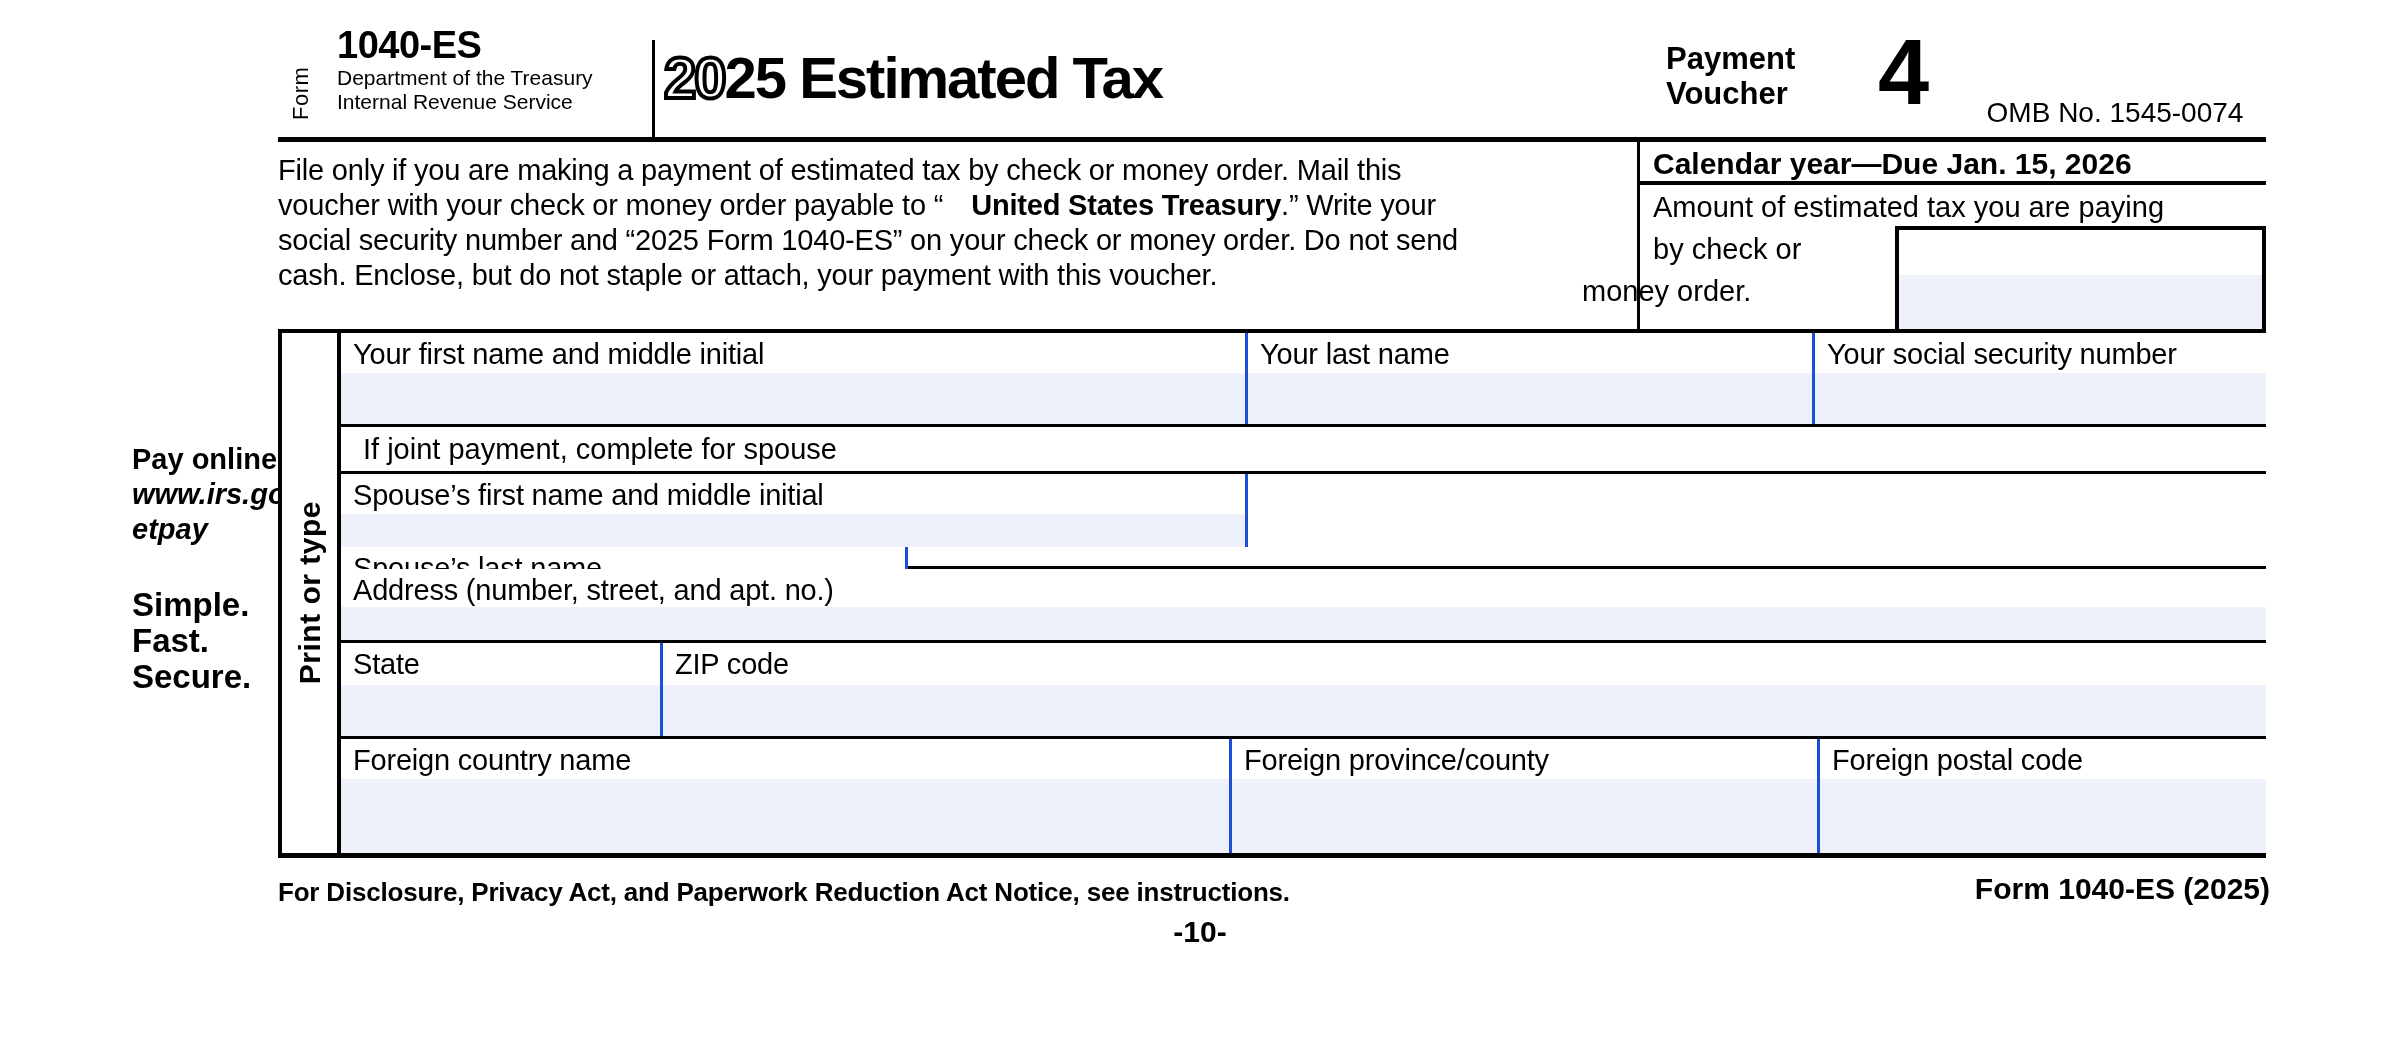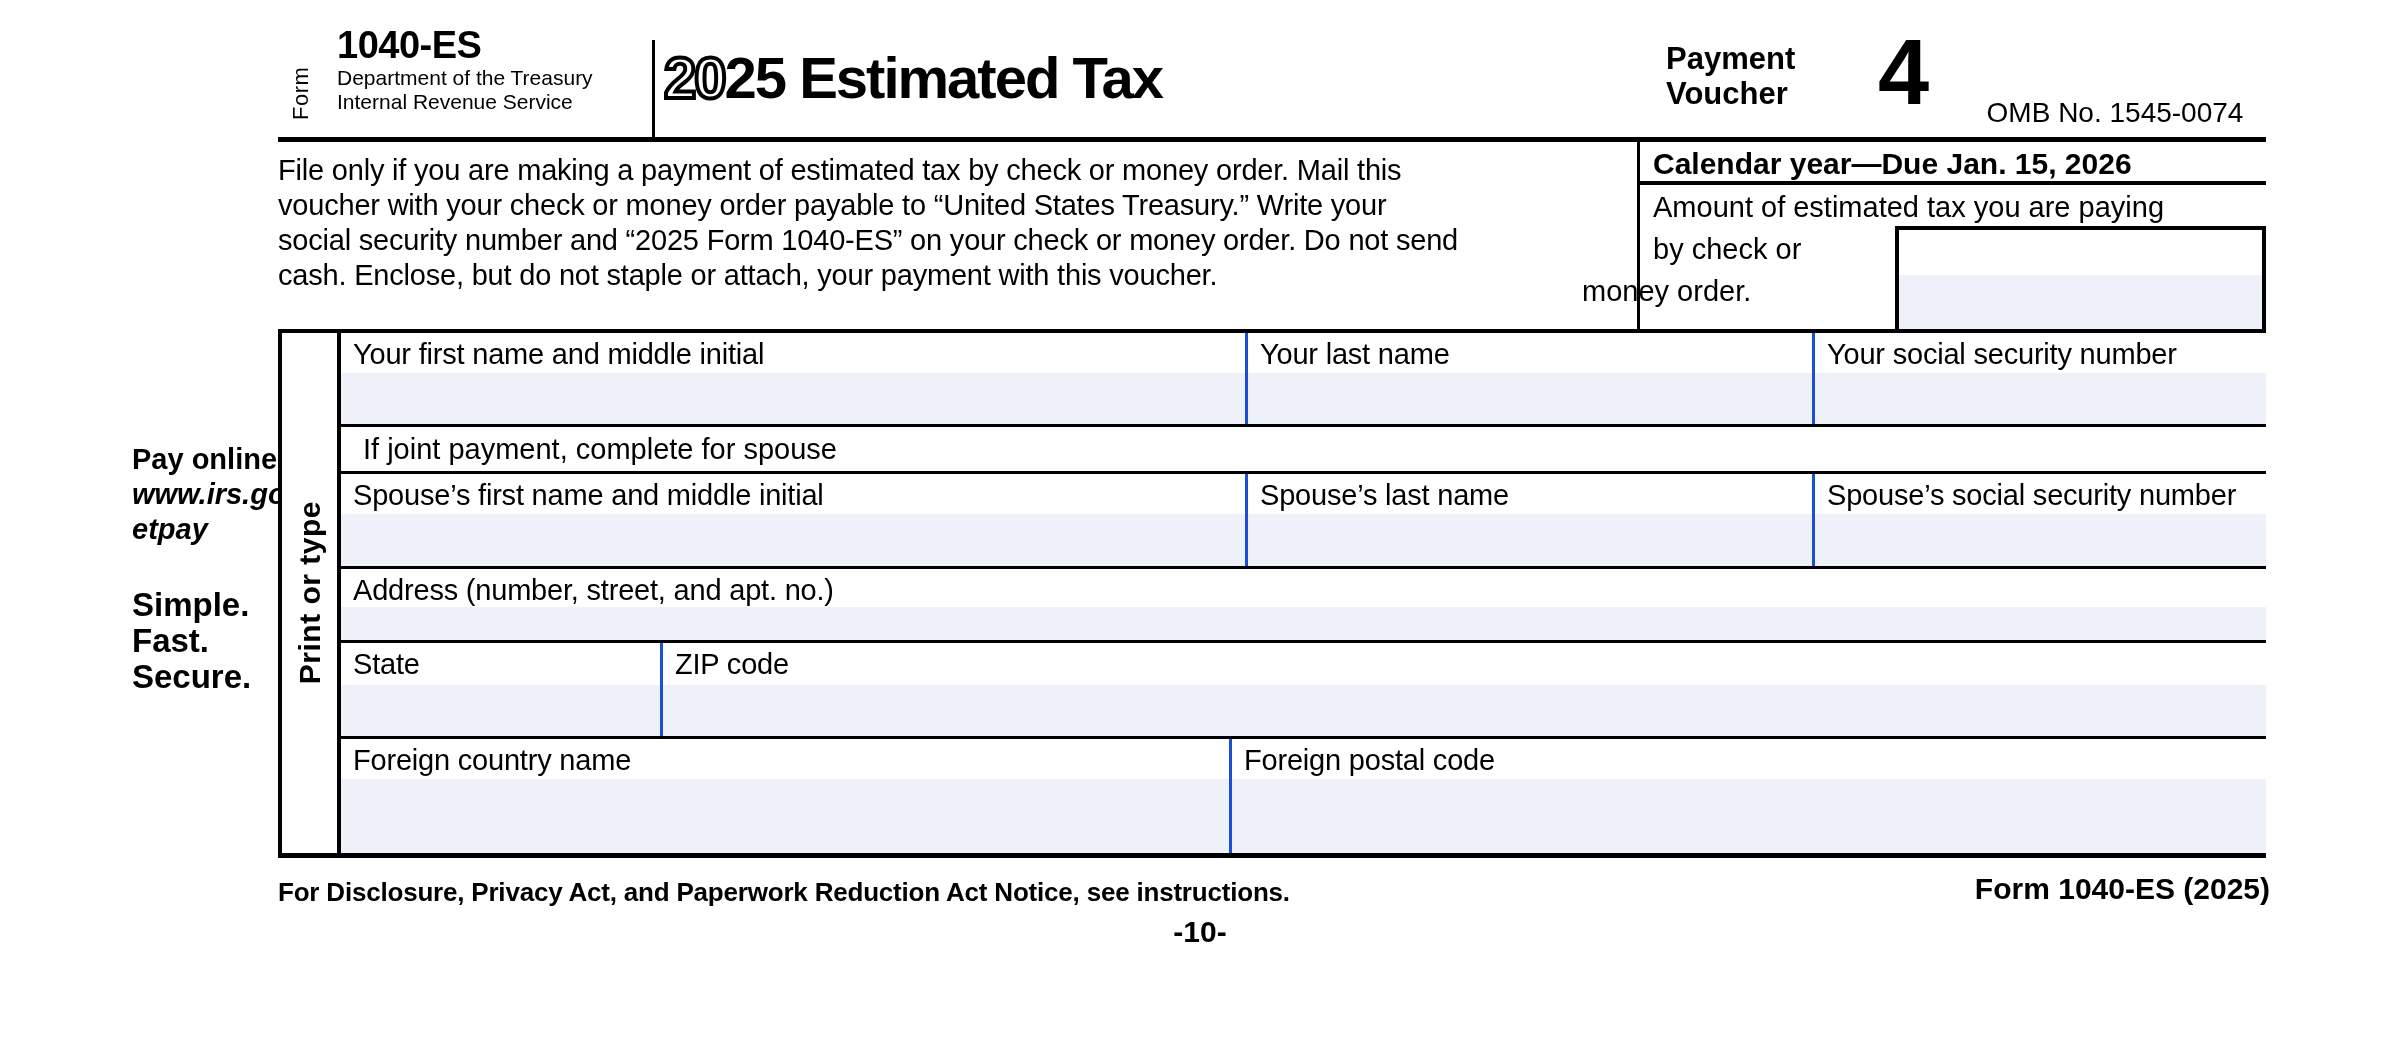--- a/index.html
+++ b/index.html
@@ -20,21 +20,21 @@
   .hdr-vline { left:652px; top:40px; width:3px; height:98px; background:#000; }
   .title { left:664px; top:33px; font-size:58px; font-weight:bold; letter-spacing:-2px; line-height:90px; white-space:nowrap; }
   .title .outline { color:#fff; -webkit-text-stroke:4px #000; }
   .pv { left:1666px; top:41px; font-size:31px; font-weight:bold; line-height:35px; }
   .vnum { left:1878px; top:26px; font-size:92px; font-weight:bold; line-height:92px; }
   .omb { left:1960px; top:97px; width:310px; text-align:center; font-size:28px; }
   .hdr-rule { left:278px; top:137px; width:1988px; height:5px; background:#000; }
 
   
   .instructions { left:278px; top:153px; width:1345px; font-size:29px; line-height:35px; letter-spacing:-.2px; }
-  .instructions b { font-weight:normal; }
+  .instructions b { font-weight:bold;margin-left:28px; }
 
   
   .panel-vline { left:1637px; top:142px; width:3px; height:190px; background:#000; }
   .calendar { left:1653px; top:147px; font-size:30px; font-weight:bold; white-space:nowrap; }
   .cal-rule { left:1637px; top:181px; width:629px; height:4px; background:#000; }
   .amt-line1 { left:1653px; top:191px; font-size:29px; }
   .amt-line2 { left:1653px; top:233px; font-size:29px; }
   .amt-line3 { left:1582px; top:275px; font-size:29px; }
   .amount-box { left:1895px; top:226px; width:371px; height:107px; border:4px solid #000; background:#fff; }
   .amount-box input { position:absolute; left:0; bottom:0; width:100%; height:54px;
@@ -53,21 +53,21 @@
   .vtable { left:278px; top:329px; width:1988px; height:529px;
     border-left:4px solid #000; border-top:4px solid #000; border-bottom:5px solid #000;
     display:flex; }
   .pot-col { width:59px; border-right:4px solid #000; display:flex;
     align-items:center; justify-content:center; flex:0 0 auto; background:#fff; }
   .pot-text { writing-mode:vertical-rl; transform:rotate(180deg);
     font-size:30px; font-weight:bold; letter-spacing:.5px; }
   .tbody { flex:1; display:flex; flex-direction:column; }
   .trow { display:flex; border-bottom:3px solid #000; }
   .trow.last { border-bottom:none; }
-  .r1 { height:94px; } .rj { height:47px; } .r2 { height:95px; }
+  .r1 { height:94px; } .rj { height:47px; } .r2 { height:95px;flex-direction:column; }
   .r3 { height:74px; } .r4 { height:96px; } .r5 { height:90px; flex:1; }
   .cell { display:flex; flex-direction:column; }
   .cell.bdr { border-right:3px solid #1d4ed8; }
   .lbl { font-size:29px; letter-spacing:-.2px; padding:5px 10px 0 12px; height:40px;
     white-space:nowrap; overflow:hidden; background:#fff; }
   .r3 .lbl, .r4 .lbl { height:42px; }
   .fld { flex:1; border:0; outline:none; background:#eef0fa; font-size:29px;
     padding:0 12px; width:100%; font-family:inherit; display:block; }
   .joint-cell { flex:1; display:flex; align-items:center; padding-left:22px;
     font-size:29px; background:#fff; }
@@ -181,20 +181,24 @@
           <div class="lbl">ZIP code</div>
           <input class="fld" type="text" style="">
         </div>
       </div>
 
       <div class="trow r5 last">
         <div class="cell bdr c-fcountry">
           <div class="lbl">Foreign country name</div>
           <input class="fld" type="text" style="">
         </div>
+        <div class="cell bdr c-fprov">
+          <div class="lbl">Foreign province/county</div>
+          <input class="fld" type="text" style="">
+        </div>
         <div class="cell c-fpostal">
           <div class="lbl">Foreign postal code</div>
           <input class="fld" type="text" style="">
         </div>
       </div>
 
     </div>
   </div>
 
   <div class="abs disclosure">For Disclosure, Privacy Act, and Paperwork Reduction Act Notice, see instructions.</div>

